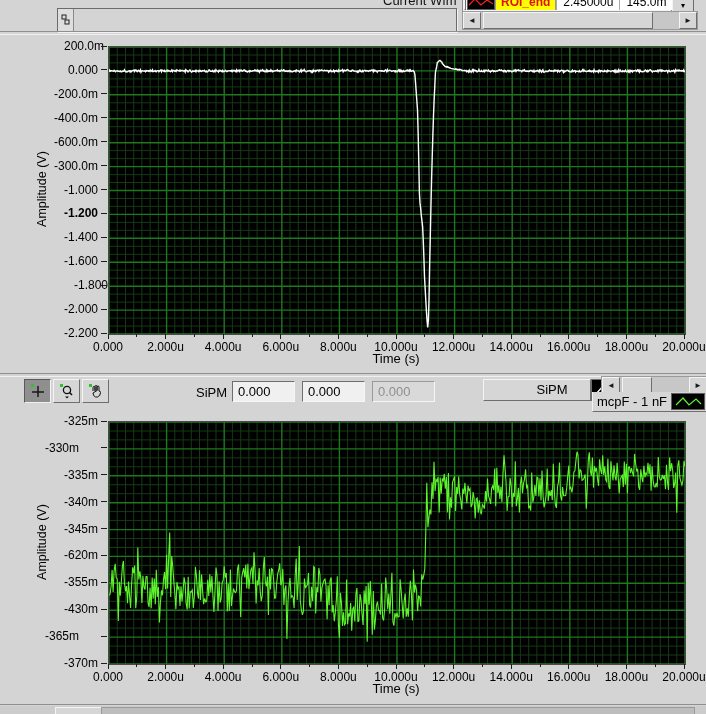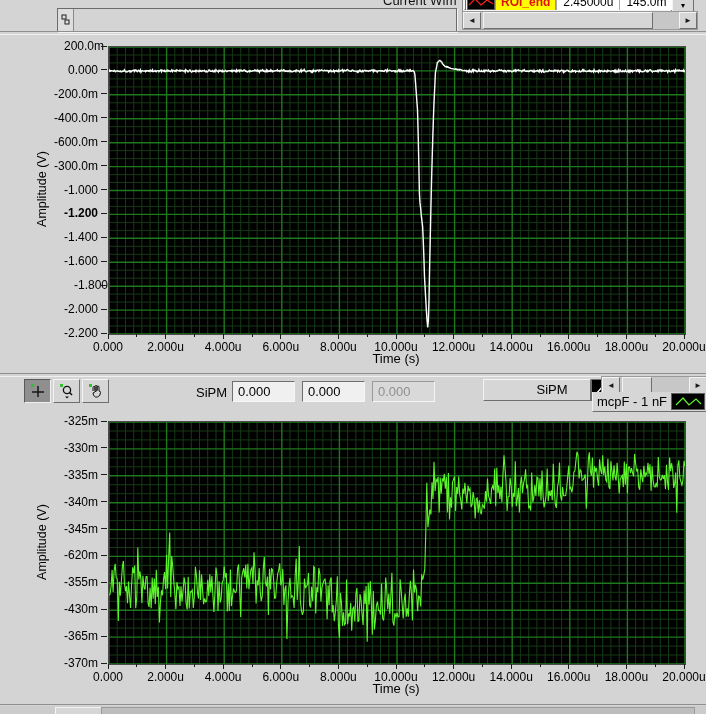--- a/index.html
+++ b/index.html
@@ -422,35 +422,35 @@
     <div class="tick-label xtick" style="left: 536.8px; top: 340px; width: 64px;">16.000u</div>
     <div class="tickmark" style="left: 568.3px; top: 334px; width: 1px; height: 5px;"></div>
     <div class="tickmark" style="left: 597.1px; top: 334px; width: 1px; height: 3px;"></div>
     <div class="tick-label xtick" style="left: 594.4px; top: 340px; width: 64px;">18.000u</div>
     <div class="tickmark" style="left: 625.9px; top: 334px; width: 1px; height: 5px;"></div>
     <div class="tickmark" style="left: 654.7px; top: 334px; width: 1px; height: 3px;"></div>
     <div class="tick-label xtick" style="left: 652px; top: 340px; width: 64px;">20.000u</div>
     <div class="tickmark" style="left: 683.5px; top: 334px; width: 1px; height: 5px;"></div>
     <div class="tick-label ytick" style="left: 26px; top: 414px; width: 72px;">-325m</div>
     <div class="tickmark" style="left: 101px; top: 420.5px; width: 6px; height: 1px;"></div>
-    <div class="tick-label ytick" style="left: 26px; top: 440.889px; width: 72px;">-330m</div>
+    <div class="tick-label ytick" style="left: 26px; top: 440.889px; width: 72px; text-align: center;">-330m</div>
     <div class="tickmark" style="left: 101px; top: 447.389px; width: 6px; height: 1px;"></div>
     <div class="tick-label ytick" style="left: 26px; top: 467.778px; width: 72px;">-335m</div>
     <div class="tickmark" style="left: 101px; top: 474.278px; width: 6px; height: 1px;"></div>
     <div class="tick-label ytick" style="left: 26px; top: 494.667px; width: 72px;">-340m</div>
     <div class="tickmark" style="left: 101px; top: 501.167px; width: 6px; height: 1px;"></div>
     <div class="tick-label ytick" style="left: 26px; top: 521.556px; width: 72px;">-345m</div>
     <div class="tickmark" style="left: 101px; top: 528.056px; width: 6px; height: 1px;"></div>
     <div class="tick-label ytick" style="left: 26px; top: 548.444px; width: 72px;">-620m</div>
     <div class="tickmark" style="left: 101px; top: 554.944px; width: 6px; height: 1px;"></div>
     <div class="tick-label ytick" style="left: 26px; top: 575.333px; width: 72px;">-355m</div>
     <div class="tickmark" style="left: 101px; top: 581.833px; width: 6px; height: 1px;"></div>
     <div class="tick-label ytick" style="left: 26px; top: 602.222px; width: 72px;">-430m</div>
     <div class="tickmark" style="left: 101px; top: 608.722px; width: 6px; height: 1px;"></div>
-    <div class="tick-label ytick" style="left: 26px; top: 629.111px; width: 72px;">-365m</div>
+    <div class="tick-label ytick" style="left: 26px; top: 629.111px; width: 72px; text-align: center;">-365m</div>
     <div class="tickmark" style="left: 101px; top: 635.611px; width: 6px; height: 1px;"></div>
     <div class="tick-label ytick" style="left: 26px; top: 656px; width: 72px;">-370m</div>
     <div class="tickmark" style="left: 101px; top: 662.5px; width: 6px; height: 1px;"></div>
     <div class="tick-label xtick" style="left: 76px; top: 670px; width: 64px;">0.000</div>
     <div class="tickmark" style="left: 107.5px; top: 664px; width: 1px; height: 5px;"></div>
     <div class="tickmark" style="left: 136.3px; top: 664px; width: 1px; height: 3px;"></div>
     <div class="tick-label xtick" style="left: 133.6px; top: 670px; width: 64px;">2.000u</div>
     <div class="tickmark" style="left: 165.1px; top: 664px; width: 1px; height: 5px;"></div>
     <div class="tickmark" style="left: 193.9px; top: 664px; width: 1px; height: 3px;"></div>
     <div class="tick-label xtick" style="left: 191.2px; top: 670px; width: 64px;">4.000u</div>

